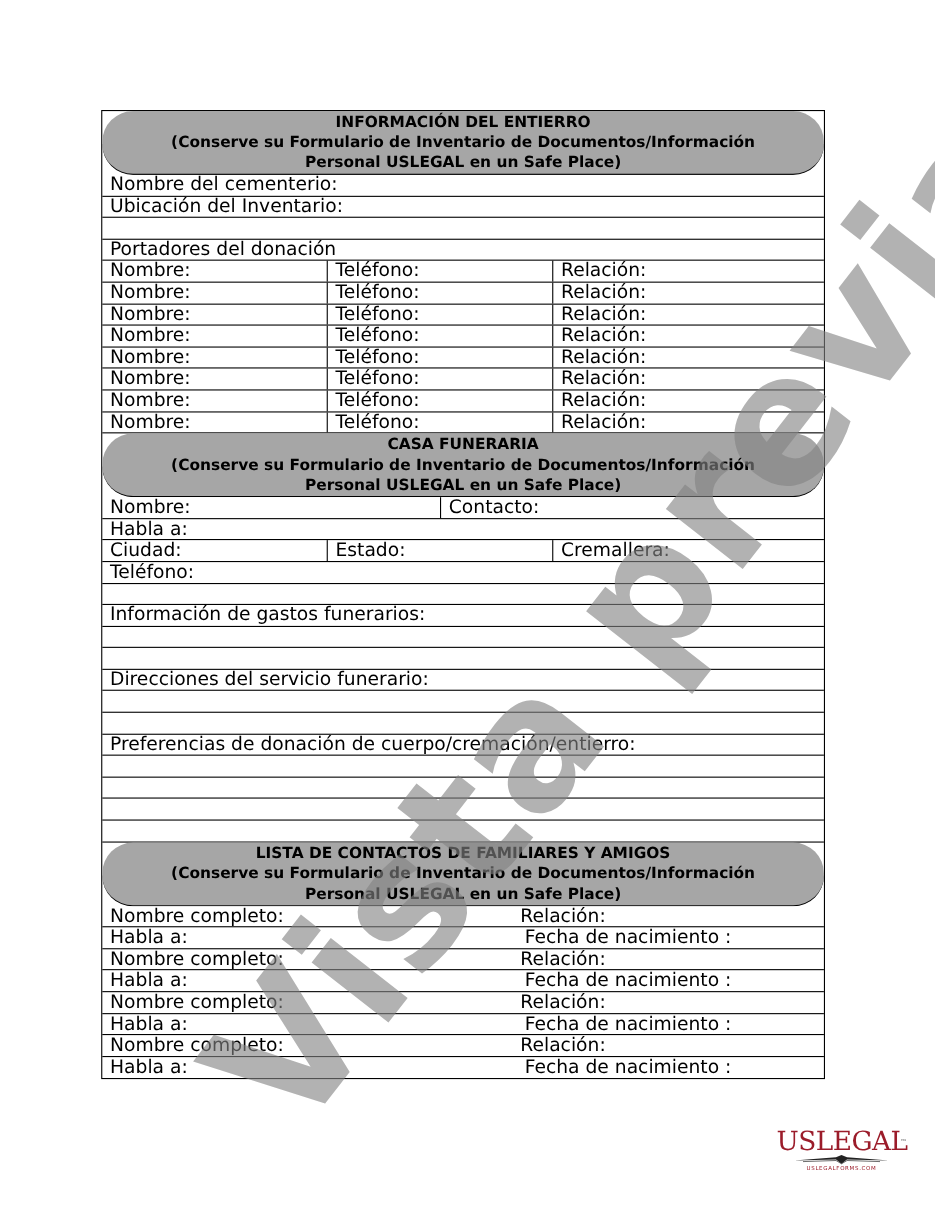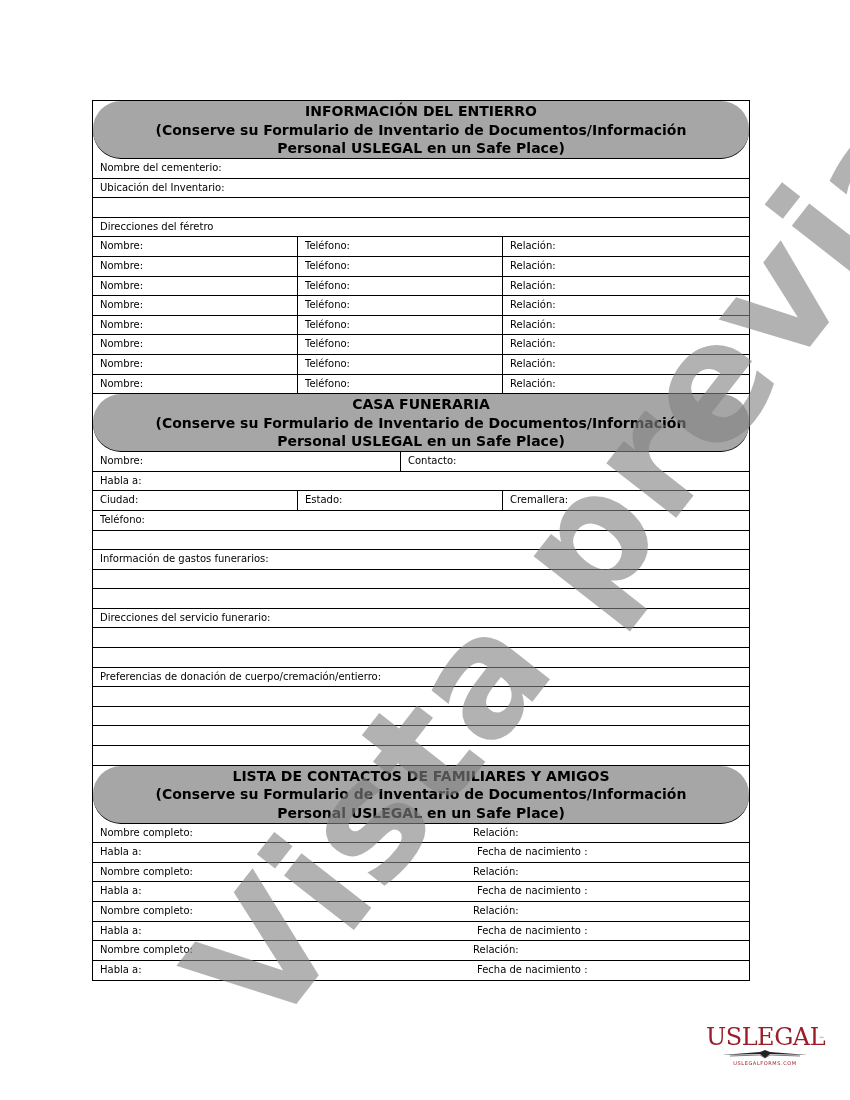--- a/index.html
+++ b/index.html
@@ -6,21 +6,21 @@
   body {
     width: 850px; height: 1100px; background: #ffffff; position: relative; overflow: hidden;
     font-family: "DejaVu Sans", sans-serif; color: #000;
   }
   .form {
     position: absolute; left: 92px; top: 100px; width: 658px;
     border: 1px solid #000; box-sizing: border-box;
   }
   .row {
     display: flex; height: 19.6px; border-bottom: 1px solid #000; box-sizing: border-box;
-    font-size: 10px; line-height: 18px;
+    font-size: 17px; line-height: 18px;
   }
   .row:last-child { border-bottom: none; }
   .cell { padding-left: 7px; white-space: nowrap; overflow: hidden; box-sizing: border-box; }
   .cell.bordered { border-right: 1px solid #000; }
   .c-full { width: 100%; }
   .c-half1 { width: 308px; }
   .c-half2 { flex: 1; }
   .c-3a { width: 205px; }
   .c-3b { width: 205px; }
   .c-3c { flex: 1; }
@@ -69,21 +69,21 @@
   <div class="row">
     <div class="cell c-full">Nombre del cementerio:</div>
   </div>
   <div class="row">
     <div class="cell c-full">Ubicación del Inventario:</div>
   </div>
   <div class="row">
       <div class="cell c-full"></div>
     </div>
   <div class="row">
-    <div class="cell c-full">Direcciones del féretro</div>
+    <div class="cell c-full">Portadores del donación</div>
   </div>
 
   <div class="row">
     <div class="cell bordered c-3a">Nombre:</div>
     <div class="cell bordered c-3b">Teléfono:</div>
     <div class="cell c-3c">Relación:</div>
   </div>
   <div class="row">
     <div class="cell bordered c-3a">Nombre:</div>
     <div class="cell bordered c-3b">Teléfono:</div>

